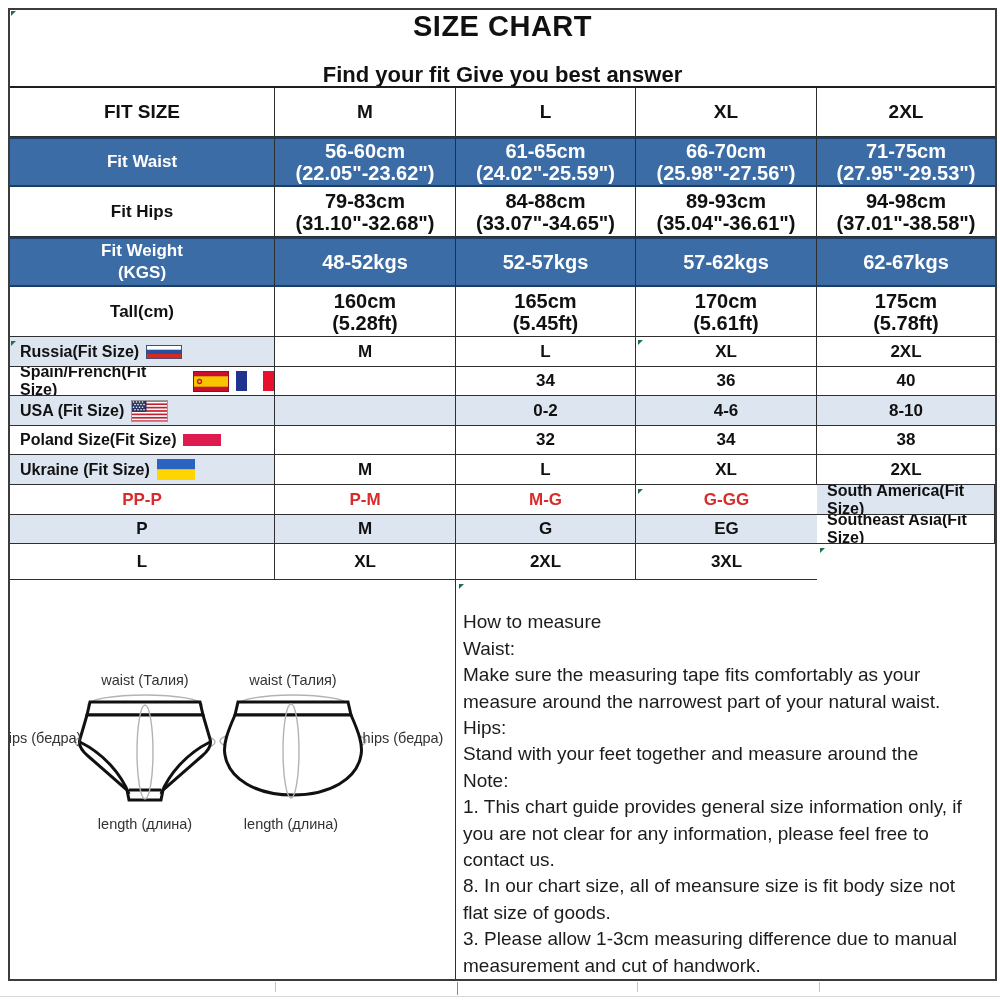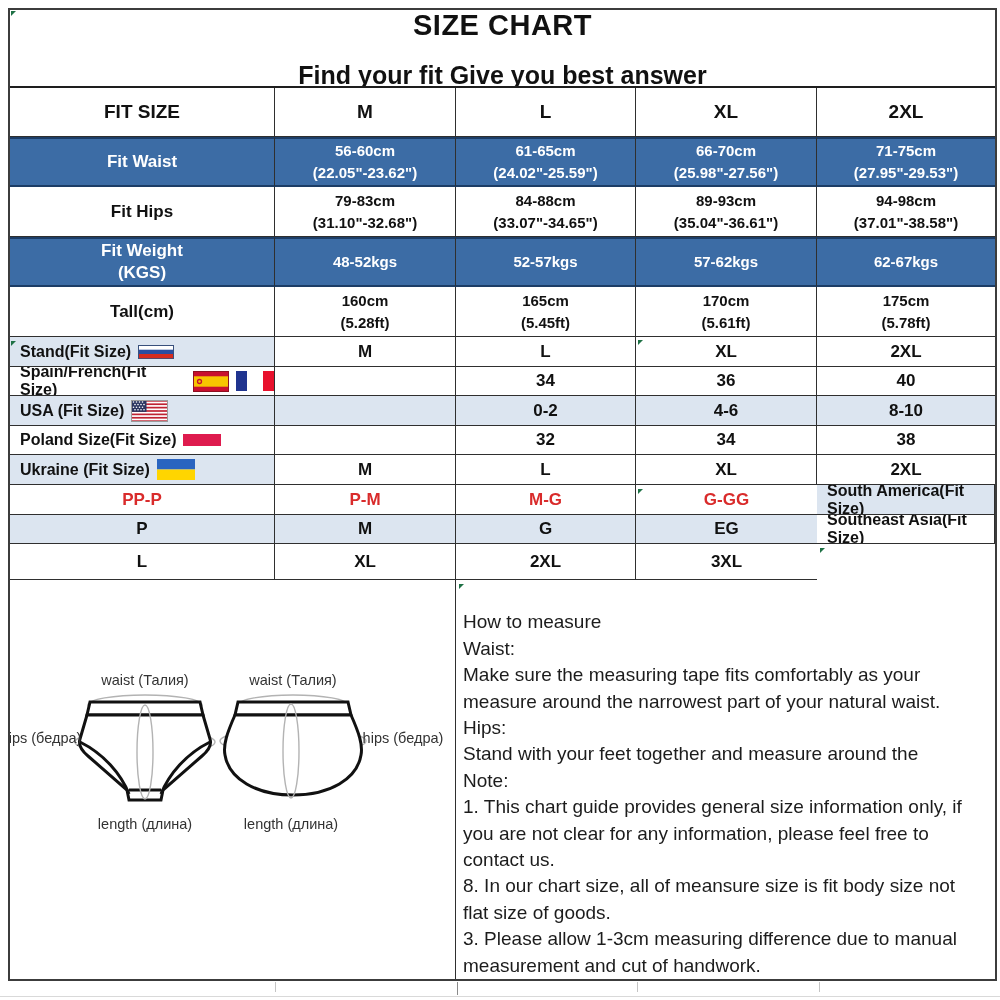--- a/index.html
+++ b/index.html
@@ -7,26 +7,26 @@
         font-family:"Liberation Sans", sans-serif;color:#111;overflow:hidden;}
   .tbl{position:absolute;left:8px;top:8px;width:989px;height:973px;
        border:2px solid #3c3c3c;background:#fff;box-sizing:border-box;
        display:grid;grid-template-columns:265px 181px 180px 181px 178px;
        grid-template-rows:78px 49px 50px 50px 50px 50px 30px 29px 30px 29px 30px 30px 29px 36px 1fr;}
   .c{border-right:1px solid #2f2f2f;border-bottom:1px solid #2f2f2f;box-sizing:border-box;
      display:flex;align-items:center;justify-content:center;overflow:hidden;background:#fff;}
   .lastcol{border-right:none;}
   .title-cell{grid-column:1/6;flex-direction:column;border-right:none;border-bottom:2px solid #1e1e1e;gap:16px;}
   .t1{font-size:29px;font-weight:800;letter-spacing:.5px;margin-top:2px;}
-  .t2{font-size:25px;font-weight:700;margin-top:3px;}
+  .t2{font-size:22px;font-weight:700;margin-top:3px;}
   .hdr{font-weight:700;font-size:19px;}
   .blue{background:#3C6CA5;color:#fff;border-top:2px solid #1C3D66;border-bottom:2px solid #1C3D66;}
   .lb{background:#DCE5F0;}
   .mrl{font-weight:700;font-size:17px;text-align:center;white-space:pre-line;line-height:22px;}
-  .mv{font-weight:700;font-size:15px;line-height:22px;white-space:pre-line;text-align:center;}
+  .mv{font-weight:700;font-size:20px;line-height:22px;white-space:pre-line;text-align:center;}
   .rl{justify-content:flex-start;padding-left:10px;gap:7px;font-weight:700;font-size:16px;}
   .rl .flag{flex:0 0 auto;display:block;}
   .rv{font-weight:700;font-size:17px;}
   .red{color:#D92B2B;}
   .diagram-cell{grid-column:1/3;border-bottom:none;position:relative;padding:0;}
   .guide-cell{grid-column:3/6;border-right:none;border-bottom:none;
               flex-direction:column;align-items:flex-start;justify-content:flex-end;
               padding:6px 2px 0 7px;}
   .gl{font-size:19px;line-height:26.4px;color:#1c1c1c;white-space:nowrap;}
   .tri{position:absolute;width:0;height:0;border-top:5px solid #1E7145;border-right:5px solid transparent;}
@@ -82,21 +82,21 @@
     <div class="c mv">160cm
 (5.28ft)</div>
     <div class="c mv">165cm
 (5.45ft)</div>
     <div class="c mv">170cm
 (5.61ft)</div>
     <div class="c mv lastcol">175cm
 (5.78ft)</div>
 
     <div class="c rl lb">
-      <span>Stand(Fit Size)</span>
+      <span>Russia(Fit Size)</span>
       <svg class="flag" width="36" height="14" viewBox="0 0 36 14">
           <rect x="0.5" y="0.5" width="35" height="13" fill="#ffffff" stroke="#39507c" stroke-width="1"></rect>
           <rect x="1" y="4.7" width="34" height="4.3" fill="#2A4DA0"></rect>
           <rect x="1" y="9" width="34" height="4.2" fill="#D52B1E"></rect>
         </svg>
     </div>
     <div class="c rv">M</div>
     <div class="c rv">L</div>
     <div class="c rv">XL</div>
     <div class="c rv lastcol">2XL</div>

